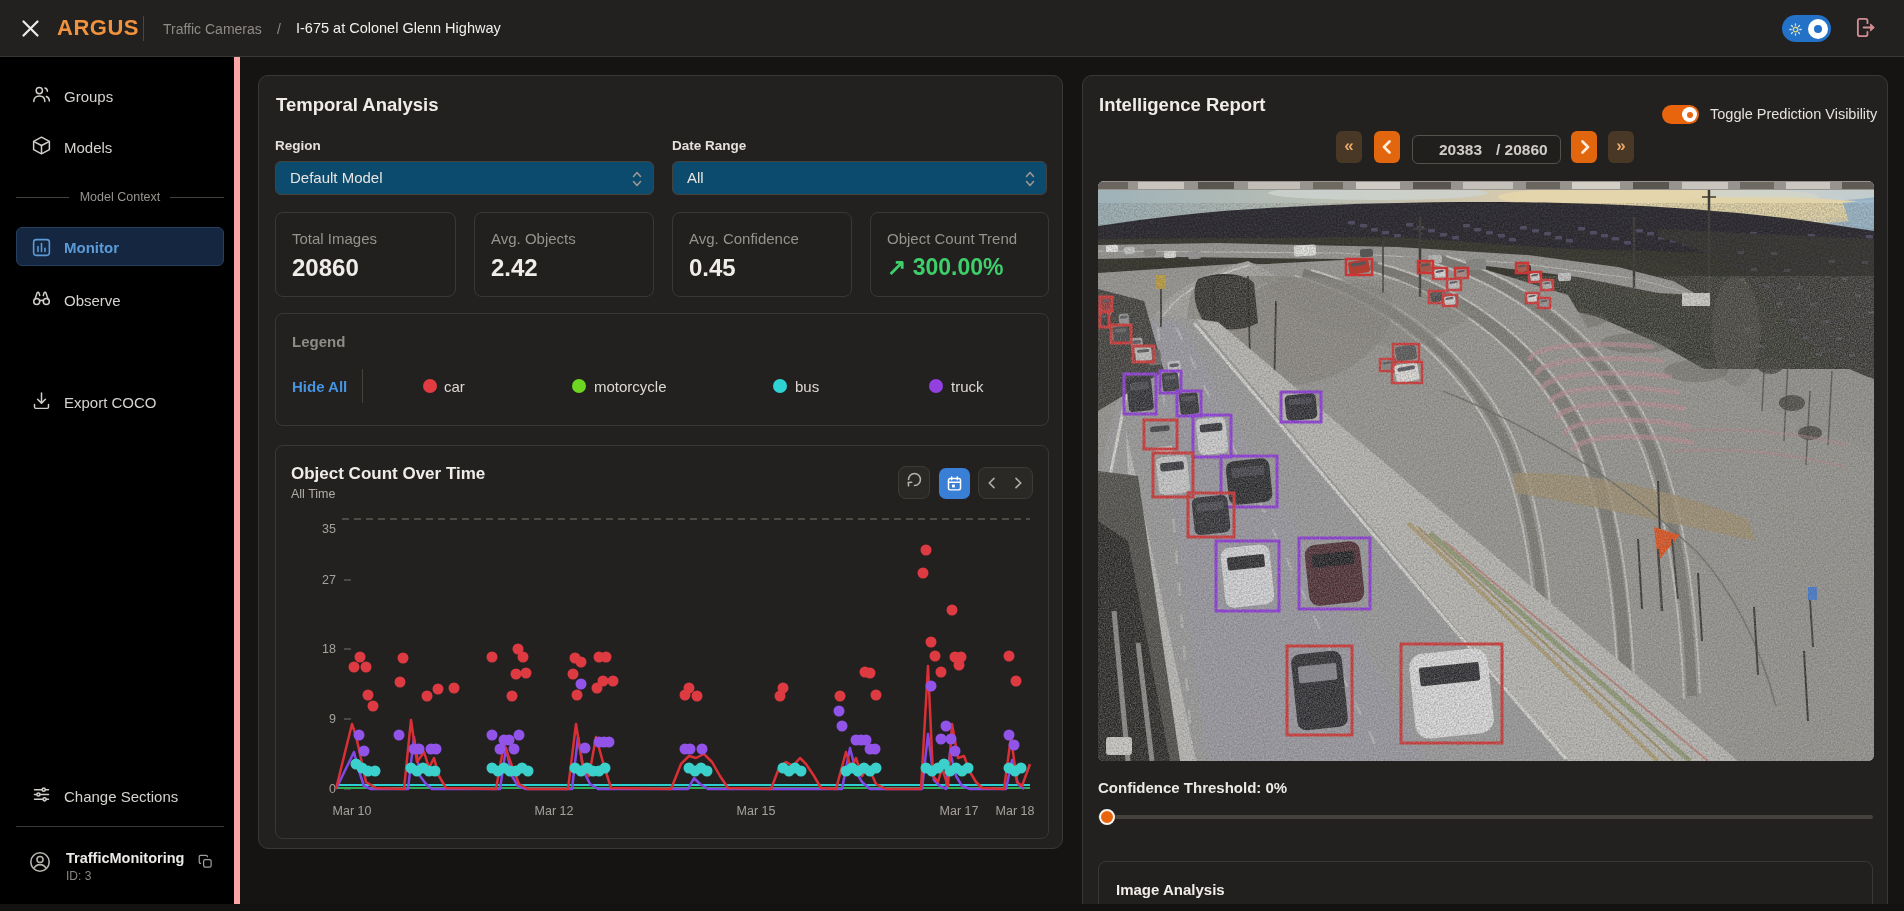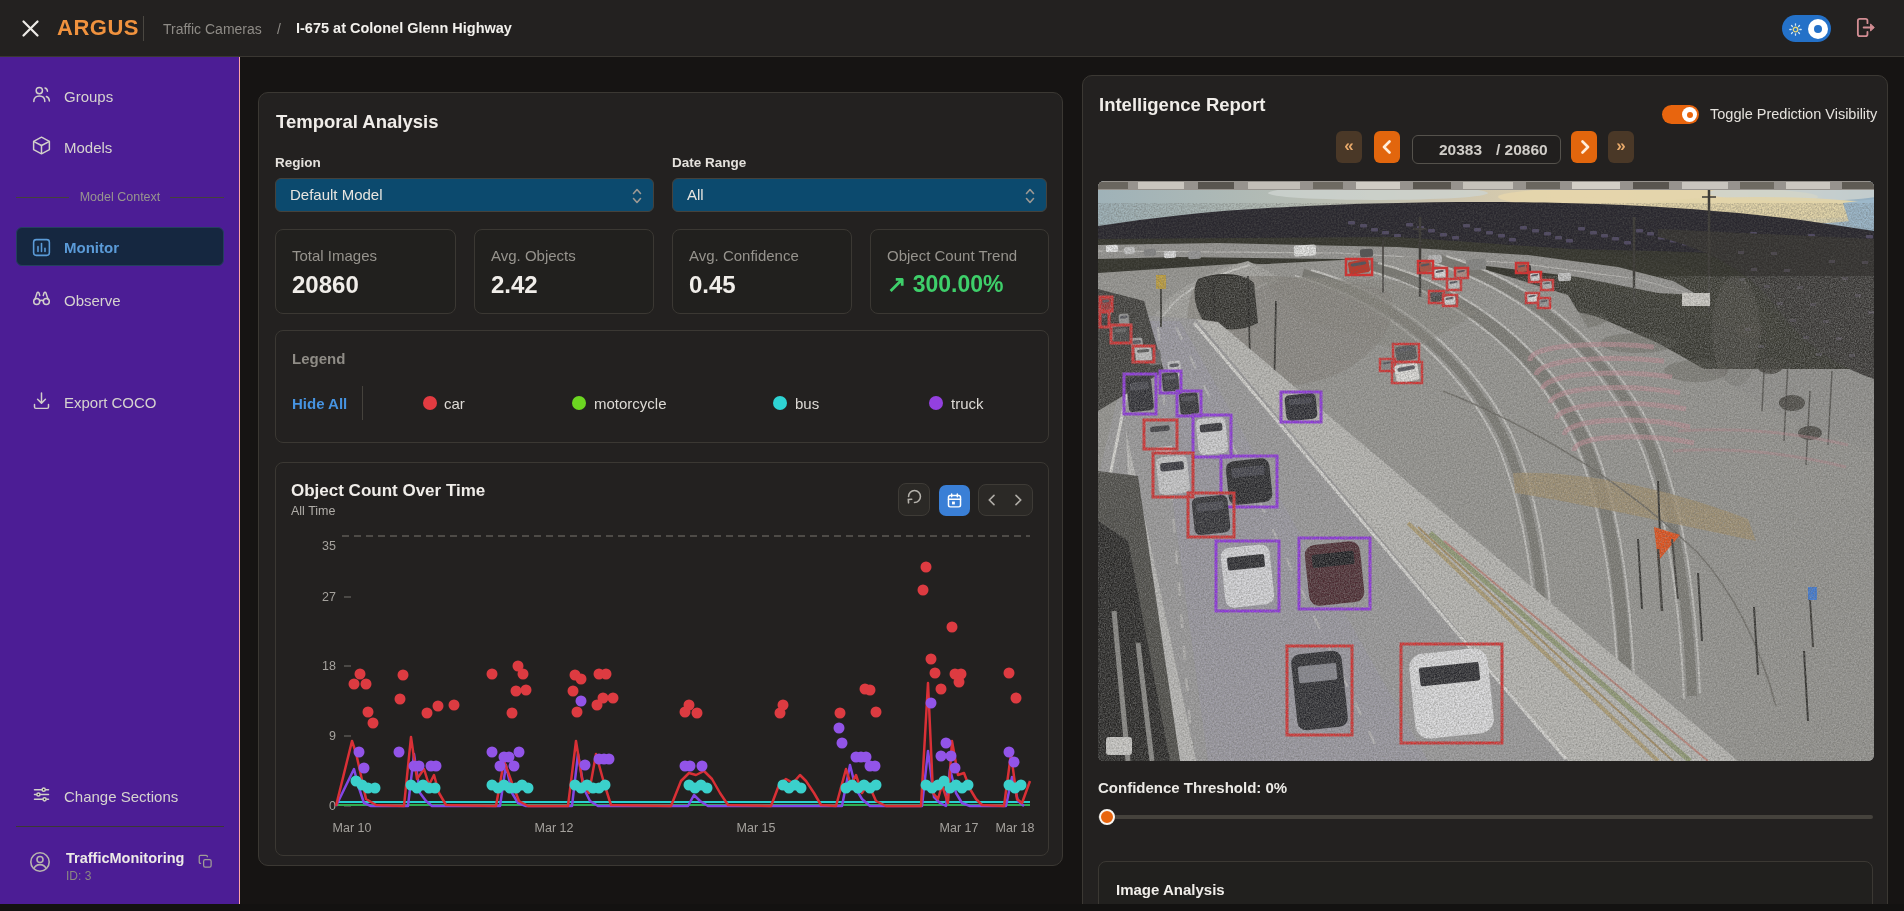--- a/index.html
+++ b/index.html
@@ -1,36 +1,36 @@
 <!DOCTYPE html>
 <html><head><meta charset="utf-8"><title>ARGUS</title>
 <style>
 * { margin:0; padding:0; box-sizing:border-box; }
 html,body { width:1904px; height:911px; overflow:hidden; background:#161413; font-family:"Liberation Sans",sans-serif; }
 .abs { position:absolute; }
 #topbar { position:absolute; left:0; top:0; width:1904px; height:57px; background:#232120; border-bottom:1px solid #3a3732; }
-#sidebar { position:absolute; left:0; top:57px; width:240px; height:847px; background:#4c1d95; border-right:1px solid #fca5a5; }
+#sidebar { position:absolute; left:0; top:57px; width:240px; height:847px; background:#000000; border-right:6px solid #fca5a5; }
 .card { position:absolute; background:#232120; border:1px solid #3b3833; border-radius:10px; }
 .inner { position:absolute; background:#21201e; border:1px solid #3b3833; border-radius:8px; }
 .lbl { font-size:13.5px; font-weight:bold; color:#e4e1dc;text-align:center; }
 .sel { position:absolute; height:34px; background:#0c4a6e; border:1px solid #45423c; border-radius:6px; color:#e8e5e0; font-size:15px; line-height:32px; padding-left:14px; }
 .sideitem { position:absolute; left:16px; width:208px; height:40px; display:flex; align-items:center; gap:12px; padding-left:15px; color:#d6d3cf; font-size:15px; }
 </style></head>
 <body>
 
 <div id="topbar">
   <svg class="abs" style="left:20px;top:18px" width="21" height="21" viewBox="0 0 24 24" stroke="#eceae6" stroke-width="2.6" stroke-linecap="round">
       <line x1="4" y1="4" x2="20" y2="20"></line>
       <line x1="20" y1="4" x2="4" y2="20"></line>
     </svg>
   <div class="abs" style="left:57px;top:15px;font-size:22px;font-weight:bold;color:#f0923e;letter-spacing:0.5px">ARGUS</div>
   <div class="abs" style="left:143px;top:16px;width:1px;height:25px;background:#4a4741"></div>
   <div class="abs" style="left:163px;top:21px;font-size:14px;color:#8e8b86">Traffic Cameras</div>
   <div class="abs" style="left:277px;top:21px;font-size:14px;color:#8e8b86">/</div>
-  <div class="abs" style="left:296px;top:20px;font-size:14.5px;font-weight:bold;color:#f2f0ec">I-675 at Colonel Glenn Highway</div>
+  <div class="abs" style="left:296px;top:20px;font-size:14.5px;font-weight:normal;color:#f2f0ec">I-675 at Colonel Glenn Highway</div>
   <div class="abs" style="left:1782px;top:15px;width:49px;height:27px;background:#2471c8;border-radius:14px">
     <span class="abs" style="left:7px;top:7px"><svg width="13" height="13" viewBox="0 0 24 24" fill="none" stroke="#e8d87a" stroke-width="2.4" stroke-linecap="round">
           <circle cx="12" cy="12" r="4.2"></circle>
           <g stroke="#cfe6f5">
             <line x1="12" y1="1.5" x2="12" y2="4"></line>
             <line x1="12" y1="20" x2="12" y2="22.5"></line>
             <line x1="1.5" y1="12" x2="4" y2="12"></line>
             <line x1="20" y1="12" x2="22.5" y2="12"></line>
             <line x1="4.6" y1="4.6" x2="6.4" y2="6.4"></line>
             <line x1="17.6" y1="17.6" x2="19.4" y2="19.4"></line>
@@ -97,21 +97,21 @@
         <path d="M5.8 18.8 C7 15.7 9.3 14.6 12 14.6 C14.7 14.6 17 15.7 18.2 18.8"></path>
       </svg></span>
   <div class="abs" style="left:66px;top:793px;font-size:14.5px;font-weight:bold;color:#eceae6">TrafficMonitoring</div>
   <div class="abs" style="left:66px;top:812px;font-size:12px;color:#8b8883">ID: 3</div>
   <span class="abs" style="left:198px;top:797px"><svg width="15" height="15" viewBox="0 0 24 24" fill="none" stroke="#a09d97" stroke-width="2">
         <rect x="9" y="9" width="12" height="12" rx="2.5"></rect>
         <path d="M5 15 L4 15 C2.9 15 2 14.1 2 13 L2 4 C2 2.9 2.9 2 4 2 L13 2 C14.1 2 15 2.9 15 4 L15 5"></path>
       </svg></span>
 </div>
 
-<div class="card" style="left:258px;top:92px;width:805px;height:774px">
+<div class="card" style="left:258px;top:75px;width:805px;height:774px">
   <div class="abs" style="left:17px;top:18px;font-size:18.5px;font-weight:bold;color:#f0ede9">Temporal Analysis</div>
   <div class="abs lbl" style="left:16px;top:62px">Region</div>
   <div class="sel" style="left:16px;top:85px;width:379px">Default Model<svg class="abs" style="right:10px;top:8px" width="12" height="18" viewBox="0 0 12 18" fill="none" stroke="#9b9893" stroke-width="1.6" stroke-linecap="round" stroke-linejoin="round">
         <path d="M2.5 6.5 L6 2.5 L9.5 6.5"></path>
         <path d="M2.5 11.5 L6 15.5 L9.5 11.5"></path>
       </svg></div>
   <div class="abs lbl" style="left:413px;top:62px">Date Range</div>
   <div class="sel" style="left:413px;top:85px;width:375px">All<svg class="abs" style="right:10px;top:8px" width="12" height="18" viewBox="0 0 12 18" fill="none" stroke="#9b9893" stroke-width="1.6" stroke-linecap="round" stroke-linejoin="round">
         <path d="M2.5 6.5 L6 2.5 L9.5 6.5"></path>
         <path d="M2.5 11.5 L6 15.5 L9.5 11.5"></path>

